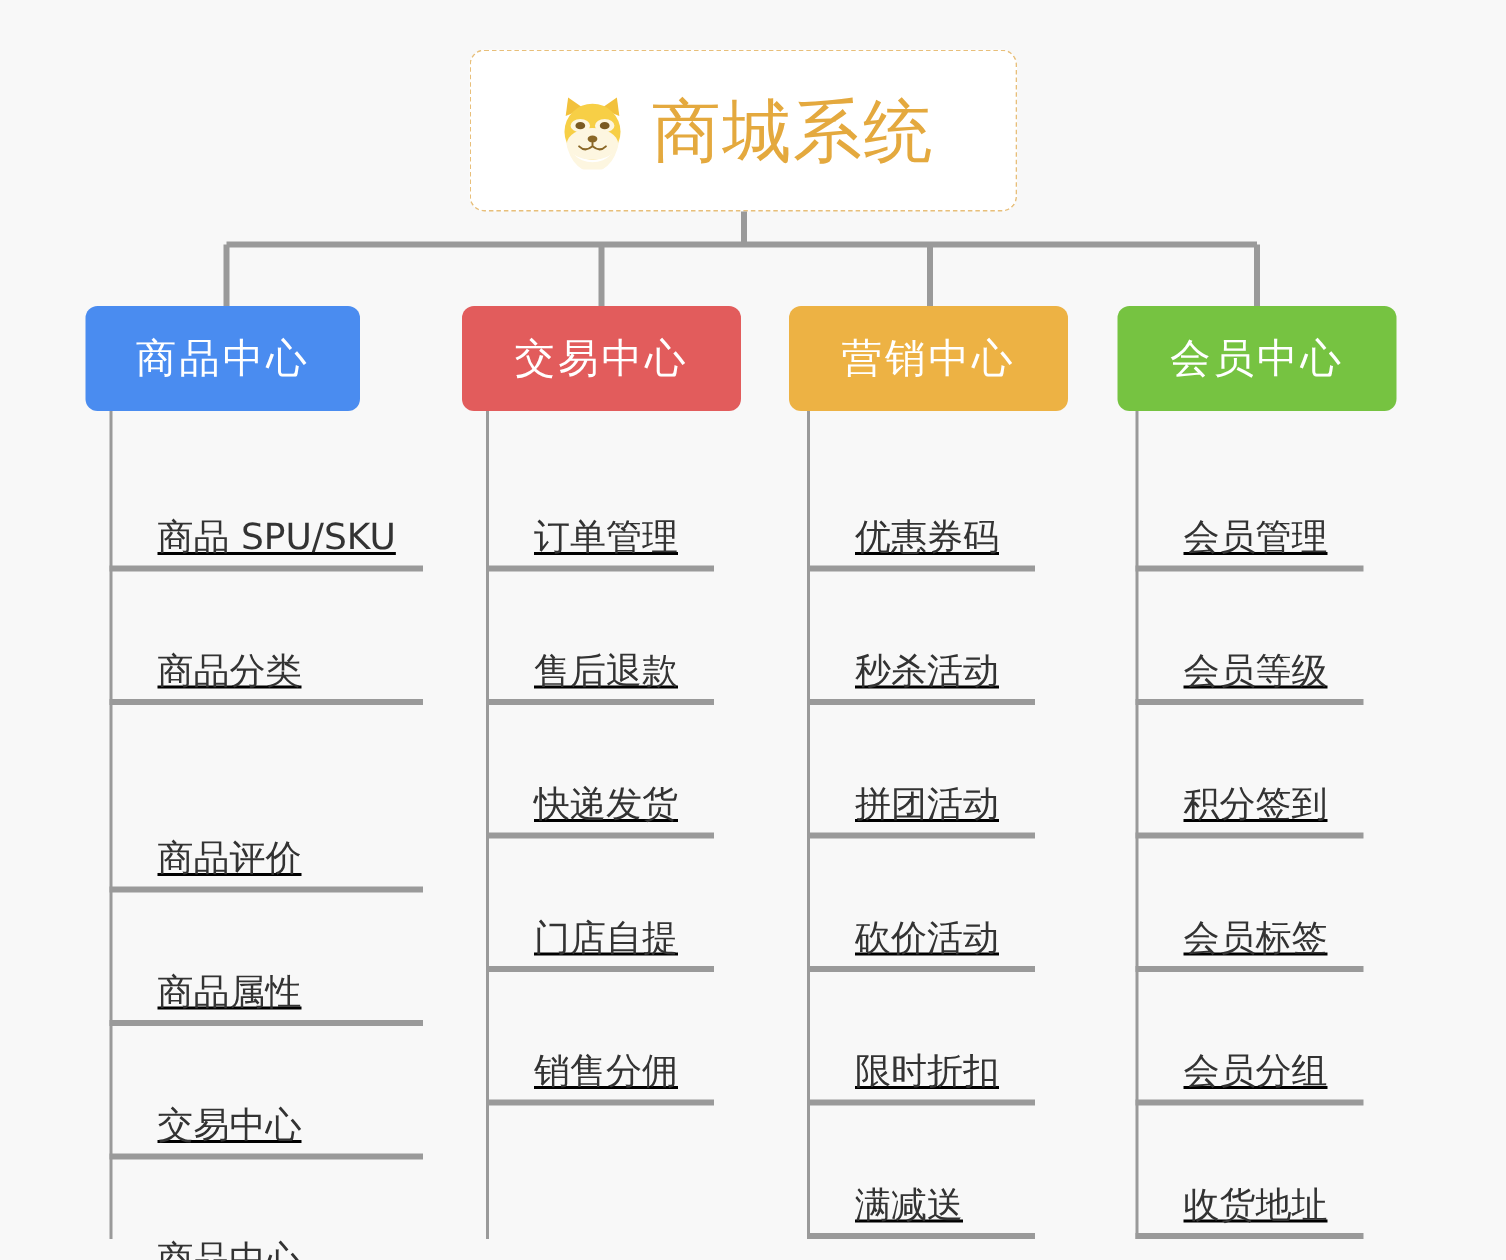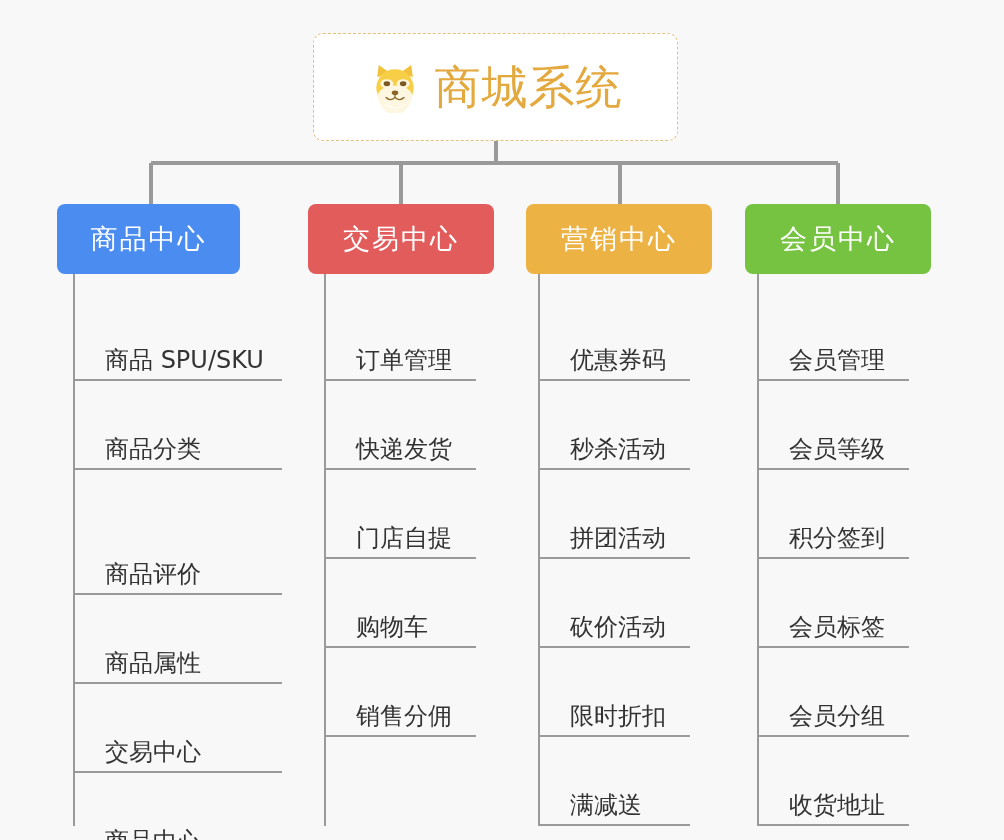--- a/index.html
+++ b/index.html
@@ -91,23 +91,24 @@
     top: 0;
     width: 2px;
     background: #9a9a9a;
   }
   .leaf-item {
     position: relative;
     height: 89px;
     box-sizing: border-box;
     display: flex;
     align-items: flex-end;
-    border-bottom: 2px solid #000000;
+    border-bottom: 4px solid #000000;
     padding-left: 32px;
     padding-bottom: 6px;
+    text-decoration: underline;
   }
   .leaf-label {
     font-size: 24px;
     line-height: 1.1;
     color: #333333;
     white-space: nowrap;
     font-family: "DejaVu Sans", "Liberation Sans", sans-serif;
   }
 
   
@@ -202,27 +203,27 @@
   <div class="branch branch-2">
     <div class="branch-header" style="background: rgb(226, 92, 92);">
       <span>交易中心</span>
     </div>
     <div class="leaf-list">
       <div class="leaf-spine" style="background: rgb(154, 154, 154); height: 552px;"></div>
       <div class="leaf-item" style="border-bottom-color: rgb(154, 154, 154);">
         <span class="leaf-label">订单管理</span>
       </div>
       <div class="leaf-item" style="border-bottom-color: rgb(154, 154, 154);">
+        <span class="leaf-label">售后退款</span>
+      </div>
+      <div class="leaf-item" style="border-bottom-color: rgb(154, 154, 154);">
         <span class="leaf-label">快递发货</span>
       </div>
       <div class="leaf-item" style="border-bottom-color: rgb(154, 154, 154);">
         <span class="leaf-label">门店自提</span>
-      </div>
-      <div class="leaf-item" style="border-bottom-color: rgb(154, 154, 154);">
-        <span class="leaf-label">购物车</span>
       </div>
       <div class="leaf-item" style="border-bottom-color: rgb(154, 154, 154);">
         <span class="leaf-label">销售分佣</span>
       </div>
     </div>
   </div>
 
   <div class="branch branch-3">
     <div class="branch-header" style="background: rgb(237, 178, 68);">
       <span>营销中心</span>

